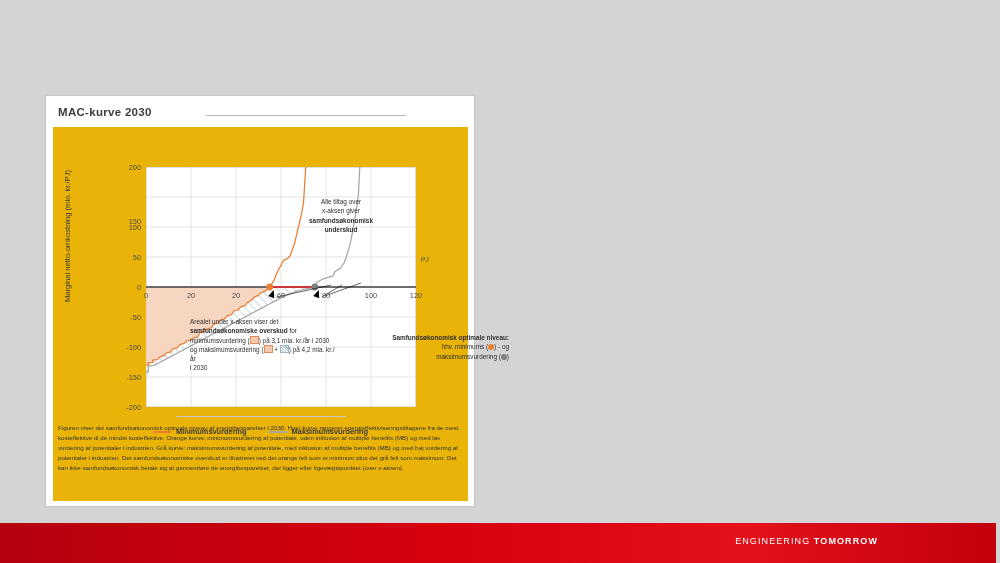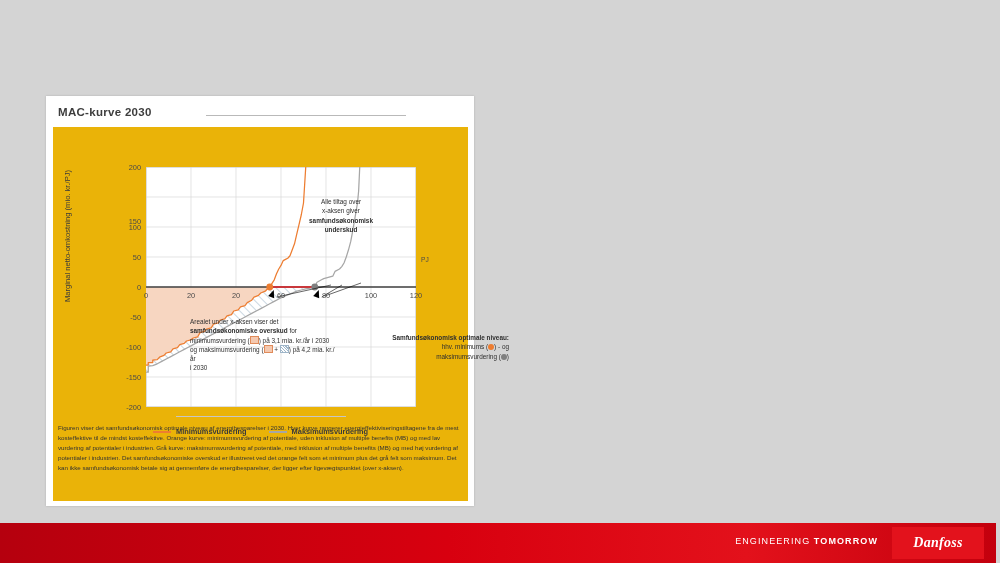--- a/index.html
+++ b/index.html
@@ -170,16 +170,13 @@
 
   <div id="caption-rule"></div>
   <div id="caption">Figuren viser det samfundsøkonomisk optimale niveau af energibesparelser i 2030. Hver kurve rangerer energieffektiviseringstiltagene fra de mest kosteffektive til de mindst kosteffektive. Orange kurve: minimumsvurdering af potentiale, uden inklusion af multiple benefits (MB) og med lav vurdering af potentialer i industrien. Grå kurve: maksimumsvurdering af potentiale, med inklusion af multiple benefits (MB) og med høj vurdering af potentialer i industrien. Det samfundsøkonomiske overskud er illustreret ved det orange felt som et minimum plus det grå felt som maksimum. Det kan ikke samfundsøkonomisk betale sig at gennemføre de energibesparelser, der ligger efter ligevægtspunktet (over x-aksen).</div>
 </div>
 
 <div id="footer">
   <div id="footer-tag">
     <span>ENGINEERING</span>
     <span class="bold">TOMORROW</span>
   </div>
-  <div id="logo-box">
-    <span id="logo-text">Danfoss</span>
-  </div>
 </div>
 
 </body></html>

